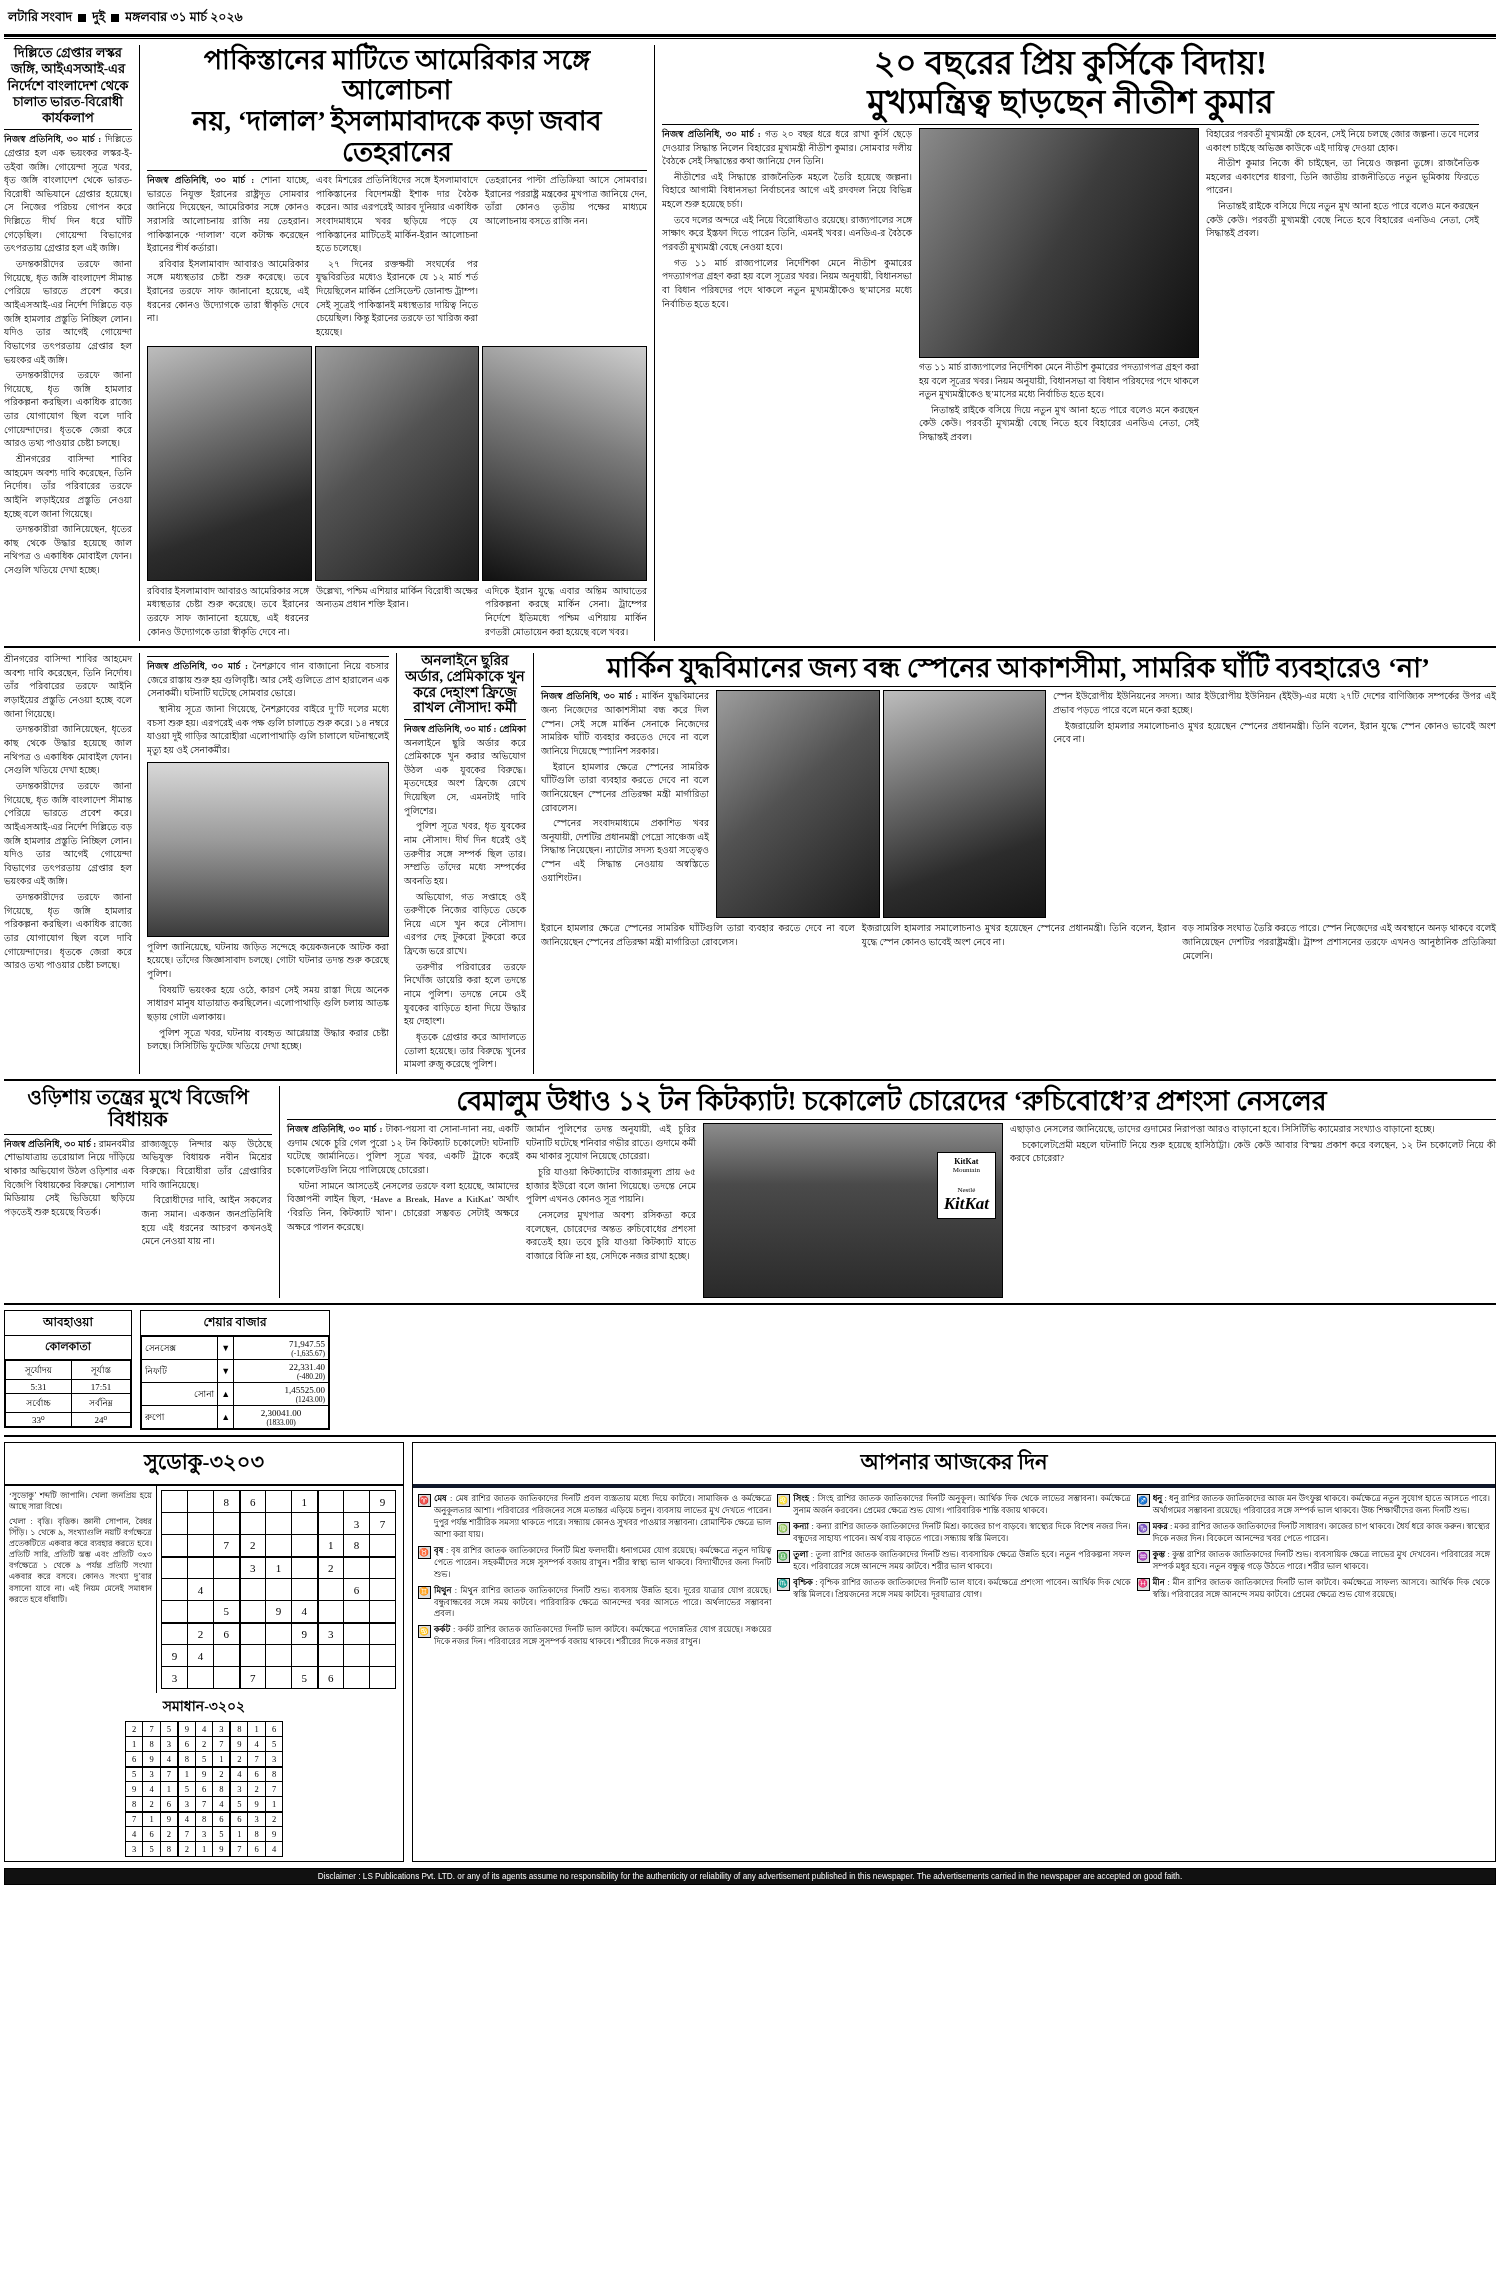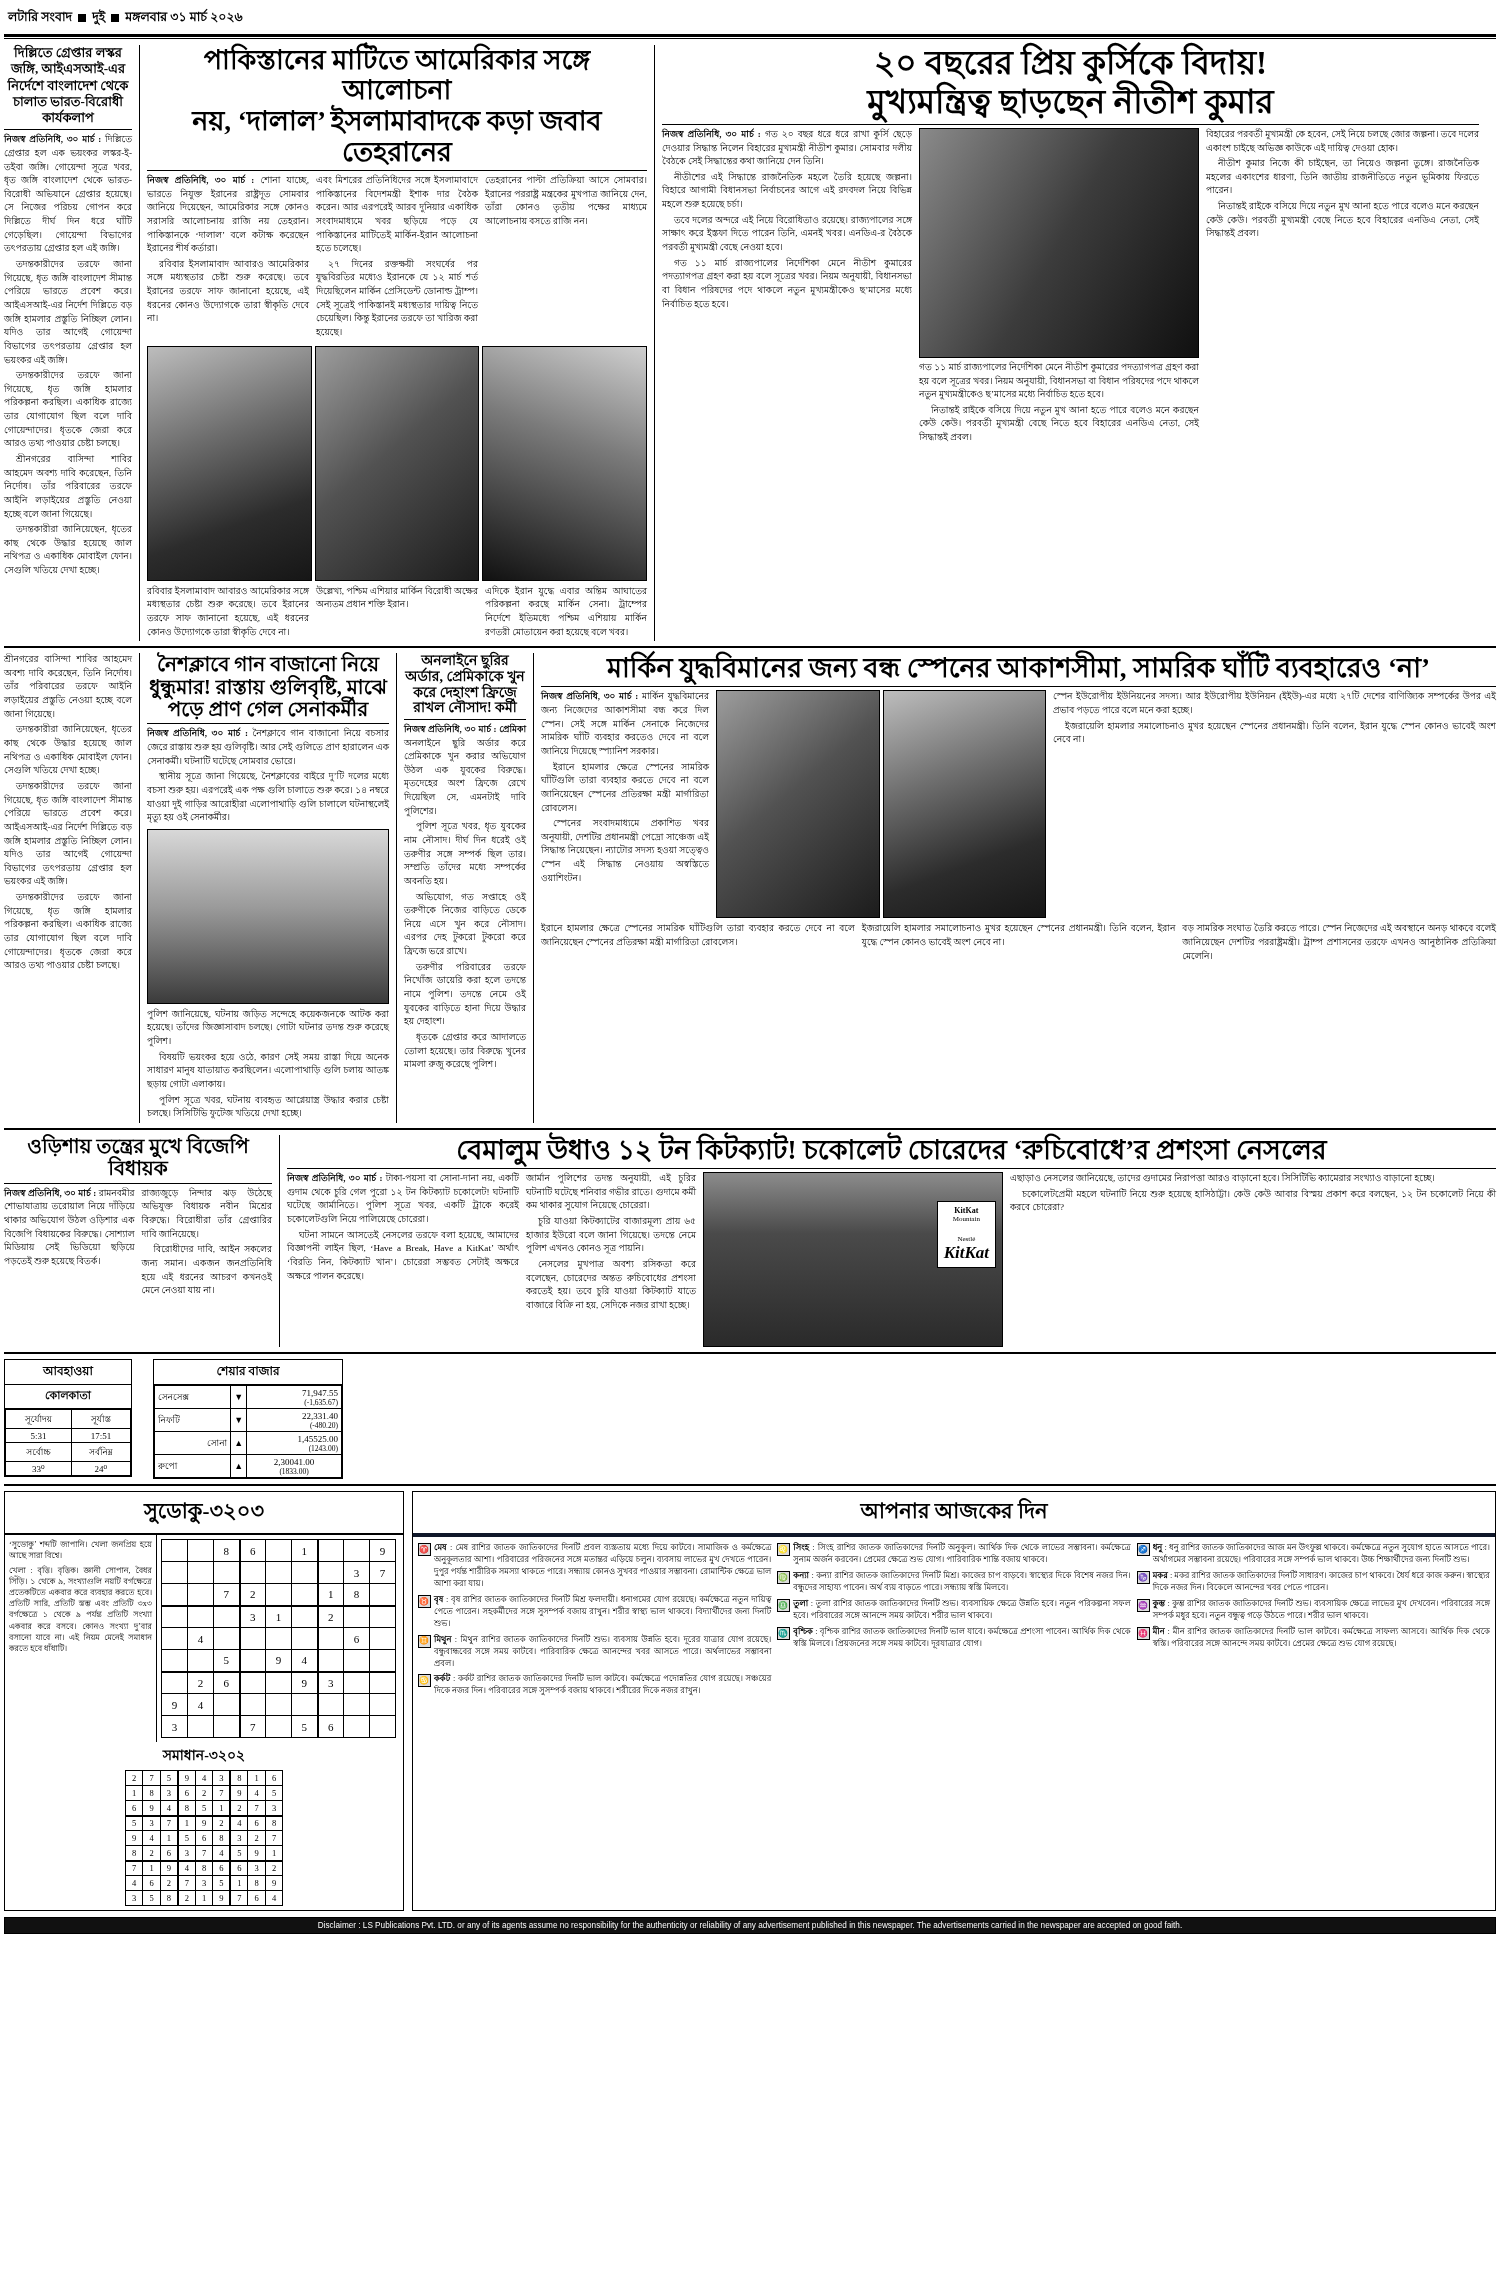--- a/index.html
+++ b/index.html
@@ -189,21 +189,20 @@
     <div class="colA">
       <div class="col">
         <p class="first">শ্রীনগরের বাসিন্দা শাবির আহমেদ অবশ্য দাবি করেছেন, তিনি নির্দোষ। তাঁর পরিবারের তরফে আইনি লড়াইয়ের প্রস্তুতি নেওয়া হচ্ছে বলে জানা গিয়েছে।</p>
         <p>তদন্তকারীরা জানিয়েছেন, ধৃতের কাছ থেকে উদ্ধার হয়েছে জাল নথিপত্র ও একাধিক মোবাইল ফোন। সেগুলি খতিয়ে দেখা হচ্ছে।</p>
         <p>তদন্তকারীদের তরফে জানা গিয়েছে, ধৃত জঙ্গি বাংলাদেশ সীমান্ত পেরিয়ে ভারতে প্রবেশ করে। আইএসআই-এর নির্দেশ দিল্লিতে বড় জঙ্গি হামলার প্রস্তুতি নিচ্ছিল লোন। যদিও তার আগেই গোয়েন্দা বিভাগের তৎপরতায় গ্রেপ্তার হল ভয়ংকর এই জঙ্গি।</p>
         <p>তদন্তকারীদের তরফে জানা গিয়েছে, ধৃত জঙ্গি হামলার পরিকল্পনা করছিল। একাধিক রাজ্যে তার যোগাযোগ ছিল বলে দাবি গোয়েন্দাদের। ধৃতকে জেরা করে আরও তথ্য পাওয়ার চেষ্টা চলছে।</p>
       </div>
     </div>
 
     <div class="vline" style="padding-left:7px; width:250px">
-      <div class="hl hl-md">নৈশক্লাবে গান বাজানো নিয়ে ধুন্ধুমার! রাস্তায় গুলিবৃষ্টি, মাঝে পড়ে প্রাণ গেল সেনাকর্মীর</div>
       <div class="rule-hair"></div>
       <div class="col">
         <p class="first"><span class="byline">নিজস্ব প্রতিনিধি, ৩০ মার্চ :</span>
           <span>নৈশক্লাবে গান বাজানো নিয়ে বচসার জেরে রাস্তায় শুরু হয় গুলিবৃষ্টি। আর সেই গুলিতে প্রাণ হারালেন এক সেনাকর্মী। ঘটনাটি ঘটেছে সোমবার ভোরে।</span></p>
         <p>স্থানীয় সূত্রে জানা গিয়েছে, নৈশক্লাবের বাইরে দু’টি দলের মধ্যে বচসা শুরু হয়। এরপরেই এক পক্ষ গুলি চালাতে শুরু করে। ১৪ নম্বরে যাওয়া দুই গাড়ির আরোহীরা এলোপাথাড়ি গুলি চালালে ঘটনাস্থলেই মৃত্যু হয় ওই সেনাকর্মীর।</p>
       </div>
       <div class="photo gun" style="height:175px; margin:4px 0"></div>
       <div class="col">
         <p class="first">পুলিশ জানিয়েছে, ঘটনায় জড়িত সন্দেহে কয়েকজনকে আটক করা হয়েছে। তাঁদের জিজ্ঞাসাবাদ চলছে। গোটা ঘটনার তদন্ত শুরু করেছে পুলিশ।</p>
         <p>বিষয়টি ভয়ংকর হয়ে ওঠে, কারণ সেই সময় রাস্তা দিয়ে অনেক সাধারণ মানুষ যাতায়াত করছিলেন। এলোপাথাড়ি গুলি চলায় আতঙ্ক ছড়ায় গোটা এলাকায়।</p>
@@ -309,21 +308,21 @@
         <div class="col" style="flex:1">
           <p class="first">এছাড়াও নেসলের জানিয়েছে, তাদের গুদামের নিরাপত্তা আরও বাড়ানো হবে। সিসিটিভি ক্যামেরার সংখ্যাও বাড়ানো হচ্ছে।</p>
           <p>চকোলেটপ্রেমী মহলে ঘটনাটি নিয়ে শুরু হয়েছে হাসিঠাট্টা। কেউ কেউ আবার বিস্ময় প্রকাশ করে বলছেন, ১২ টন চকোলেট নিয়ে কী করবে চোরেরা?</p>
         </div>
       </div>
     </div>
   </div>
 
   <div class="rule-mid"></div>
 
-  <div style="display:flex; gap:21px; align-items:flex-start">
+  <div style="display:flex; gap:8px; align-items:flex-start">
     <div class="boxed" style="width:128px">
       <div style="border-bottom:1px solid #000; text-align:center; font-weight:bold; font-size:12px; padding:2px">আবহাওয়া</div>
       <div style="border-bottom:1px solid #000; text-align:center; font-weight:bold; font-size:11px; padding:2px">কোলকাতা</div>
       <table class="tbl">
         <tbody>
             <tr>
           <td>সূর্যোদয়</td>
           <td>সূর্যাস্ত</td>
         </tr>
         <tr>

